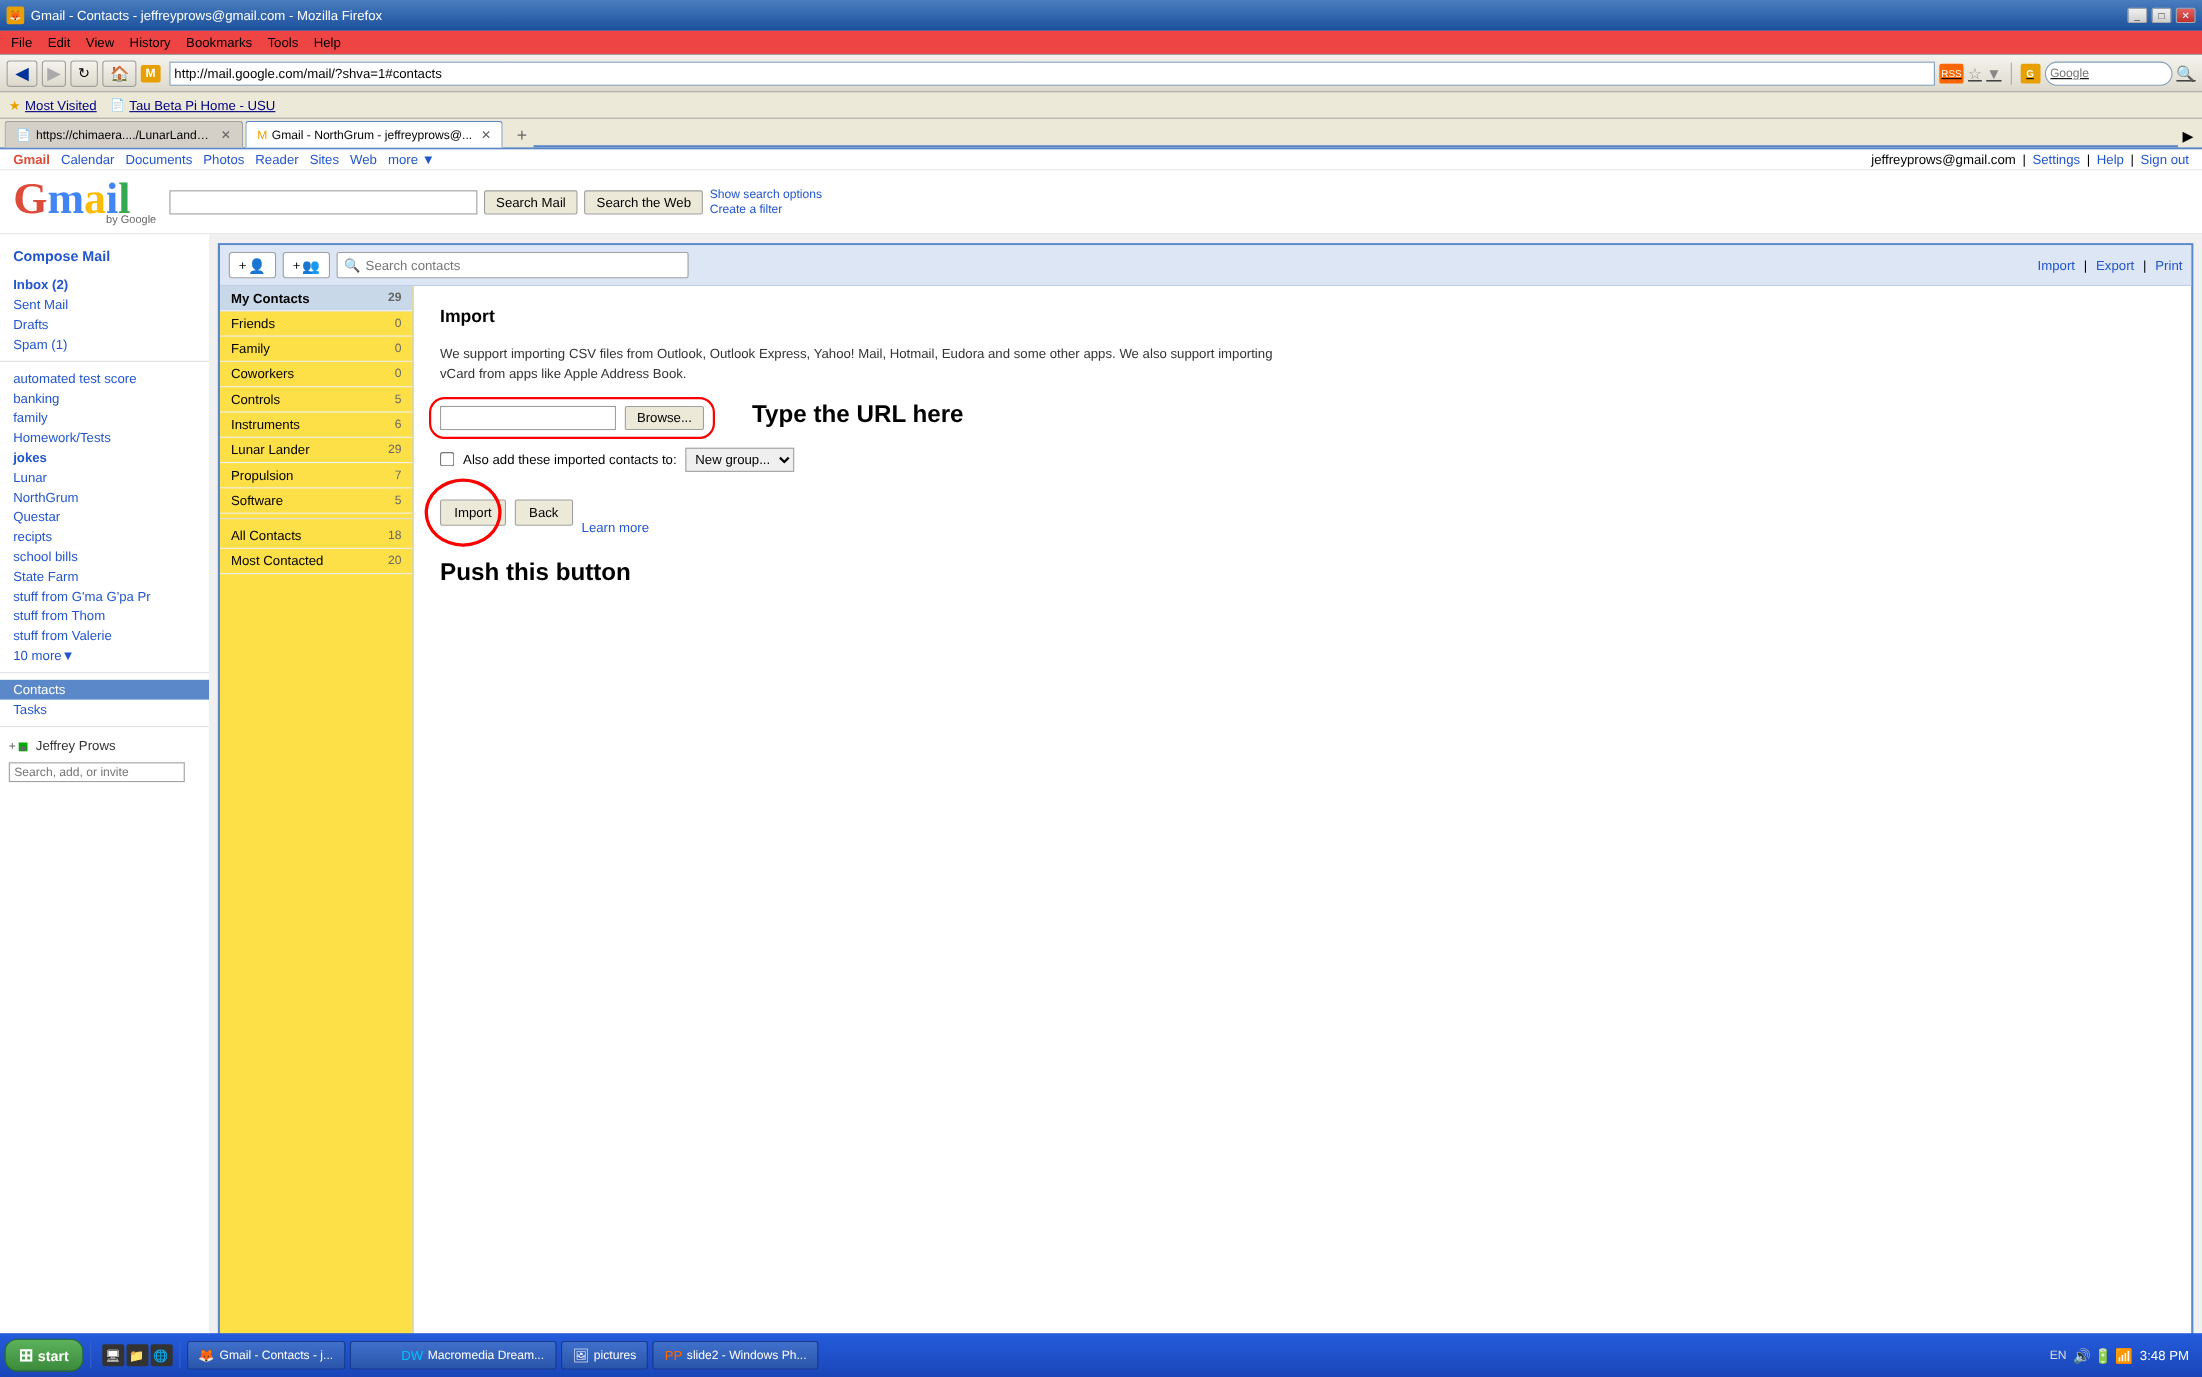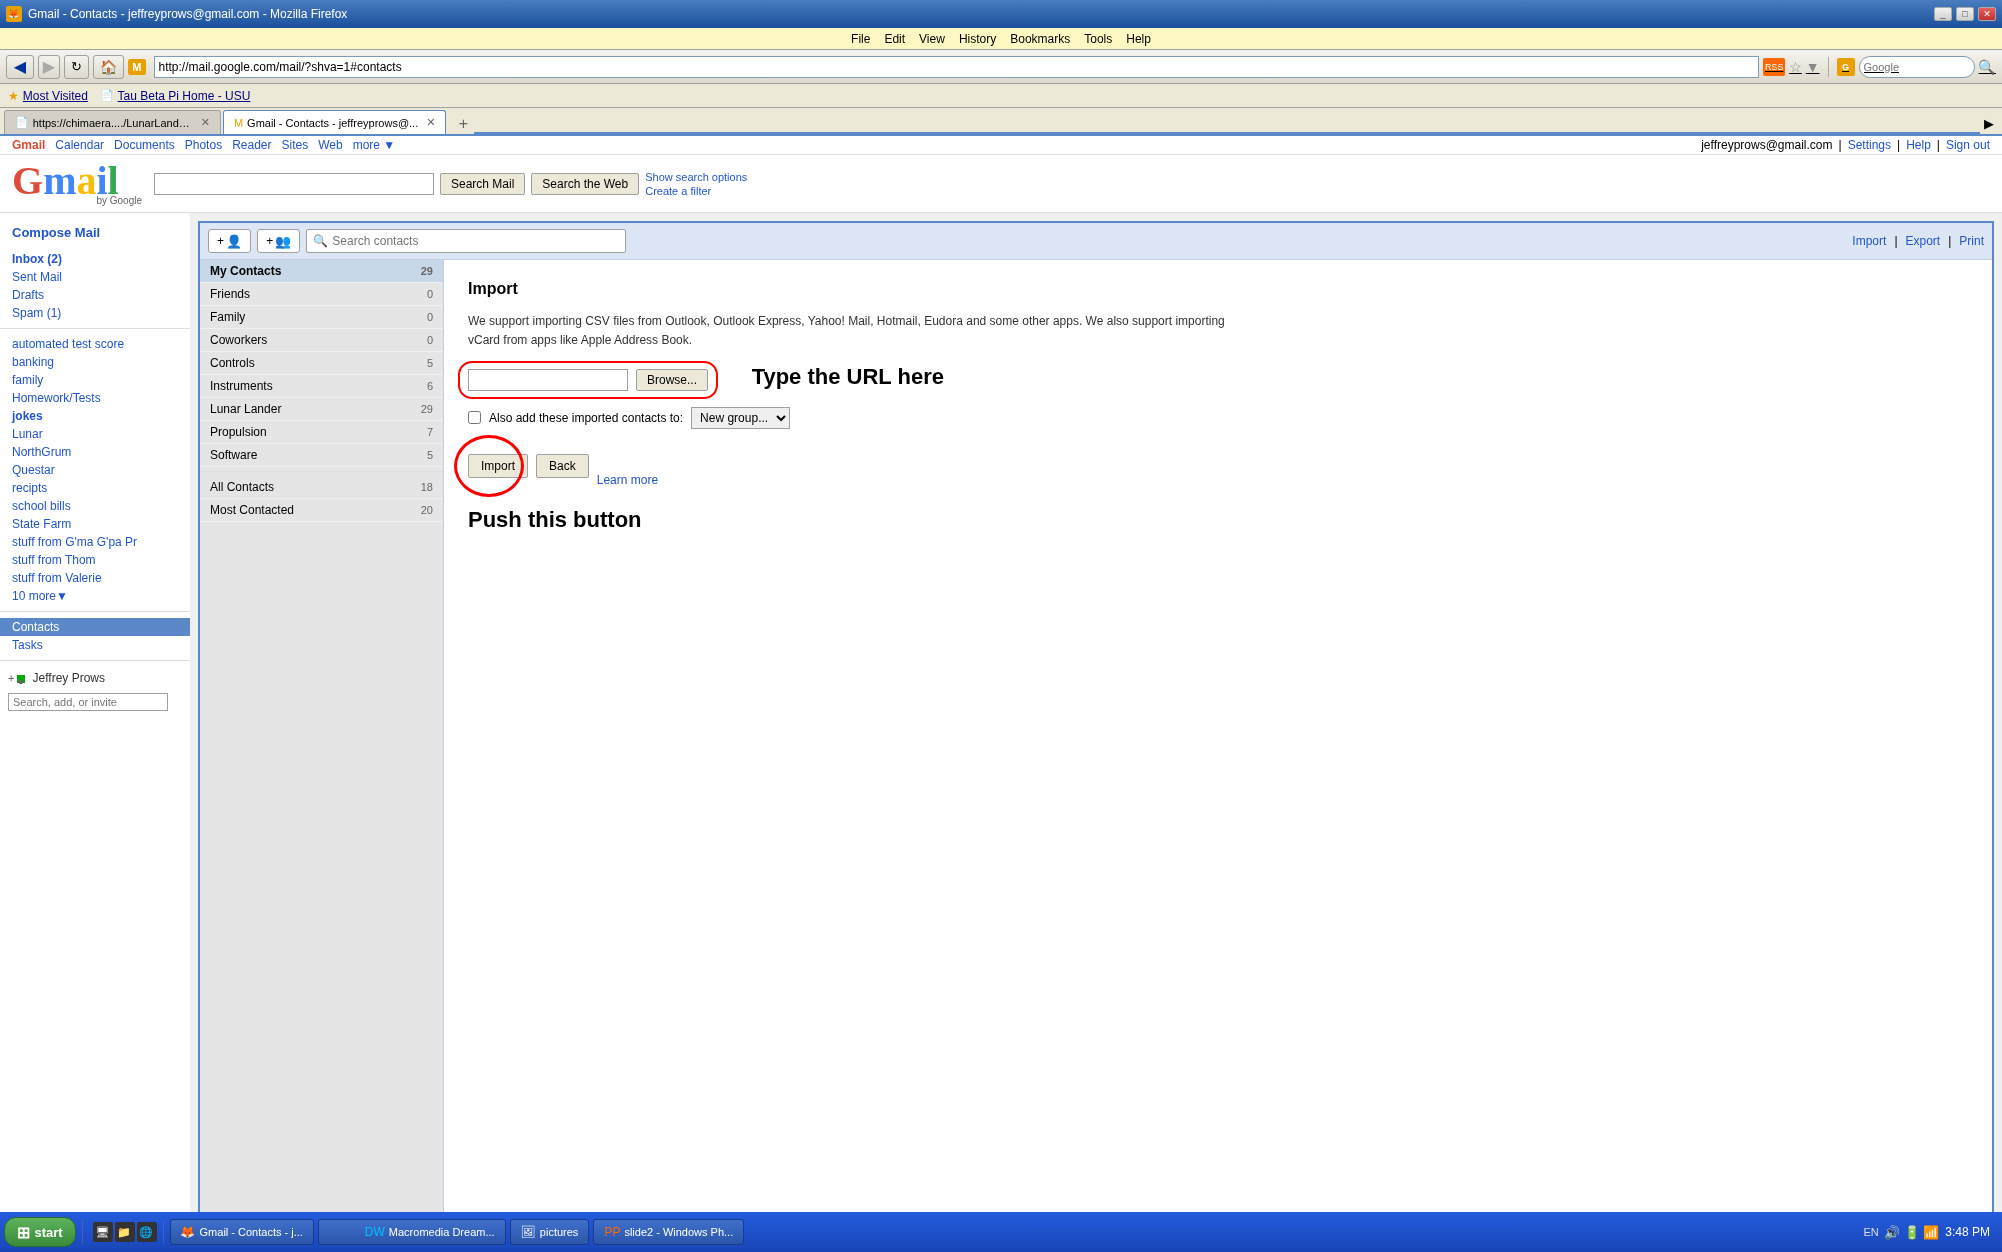--- a/index.html
+++ b/index.html
@@ -18,29 +18,28 @@
     .titlebar-left { display: flex; align-items: center; gap: 6px; font-size: 12px; }
     .titlebar-icon { width: 16px; height: 16px; background: #e8a000; border-radius: 2px; font-size: 9px; display: flex; align-items: center; justify-content: center; }
     .titlebar-buttons { display: flex; gap: 4px; }
     .titlebar-btn { width: 18px; height: 14px; border: 1px solid #aaa; border-radius: 2px; display: flex; align-items: center; justify-content: center; font-size: 9px; color: #333; cursor: pointer; }
     .titlebar-btn.minimize { background: linear-gradient(to bottom, #f0f0f0, #d0d0d0); }
     .titlebar-btn.maximize { background: linear-gradient(to bottom, #f0f0f0, #d0d0d0); }
     .titlebar-btn.close { background: linear-gradient(to bottom, #e86060, #c03030); color: white; }
 
     
     .menubar {
-      background: #fef9c3;
+      background: #ef4444;
       height: 22px;
       display: flex;
       align-items: center;
       padding: 0 4px;
       border-bottom: 1px solid #a0a0a0;
       font-size: 12px;
       gap: 2px;
-      justify-content: center;
     }
     .menubar-item { padding: 2px 6px; cursor: pointer; }
 
     
     .navbar {
       background: linear-gradient(to bottom, #f5f3ee, #ddd9cc);
       height: 34px;
       display: flex;
       align-items: center;
       padding: 0 6px;
@@ -335,21 +334,21 @@
   </div>
 
   <div class="tabs-bar">
     <div class="tab">
       <span style="font-size:11px;">📄</span>
       <span style="max-width:160px; overflow:hidden; text-overflow:ellipsis; white-space:nowrap;">https://chimaera..../LunarLander.csv</span>
       <span class="tab-close">✕</span>
     </div>
     <div class="tab active">
       <span style="font-size:11px; color:#e8a000;">M</span>
-      <span style="max-width:200px; overflow:hidden; text-overflow:ellipsis; white-space:nowrap;">Gmail - Contacts - jeffreyprows@...</span>
+      <span style="max-width:200px; overflow:hidden; text-overflow:ellipsis; white-space:nowrap;">Gmail - NorthGrum - jeffreyprows@...</span>
       <span class="tab-close">✕</span>
     </div>
     <div class="tab-add" style="font-size:16px; color:#666;">+</div>
     <div style="flex:1; border-bottom:2px solid #5b88c8;"></div>
     <div style="width:18px; height:22px; display:flex; align-items:center; justify-content:center; cursor:pointer;">▶</div>
   </div>
 
   <div style="background:white; display:flex; flex-direction:column; flex:1; overflow:hidden;">
 
     <div class="nav-top-row">
@@ -485,21 +484,21 @@
               <a style="color:#2255cc; text-decoration:none; cursor:pointer;">Import</a>
               <span>|</span>
               <a style="color:#2255cc; text-decoration:none; cursor:pointer;">Export</a>
               <span>|</span>
               <a style="color:#2255cc; text-decoration:none; cursor:pointer;">Print</a>
             </div>
           </div>
 
           <div style="display:flex; flex:1; overflow:hidden;">
 
-            <div style="width:244px; border-right:1px solid #c0d0e8; background:#e5e5e5; overflow-y:auto;">
+            <div style="width:176px; border-right:1px solid #c0d0e8; background:#fde047; overflow-y:auto;">
               <div class="contact-group selected" style="background:#c8d8e8;">
                 <span style="font-weight:bold;">My Contacts</span>
                 <span style="color:#666; font-size:11px;">29</span>
               </div>
               <div class="contact-group">
                 <span>Friends</span>
                 <span style="color:#666; font-size:11px;">0</span>
               </div>
               <div class="contact-group">
                 <span>Family</span>

